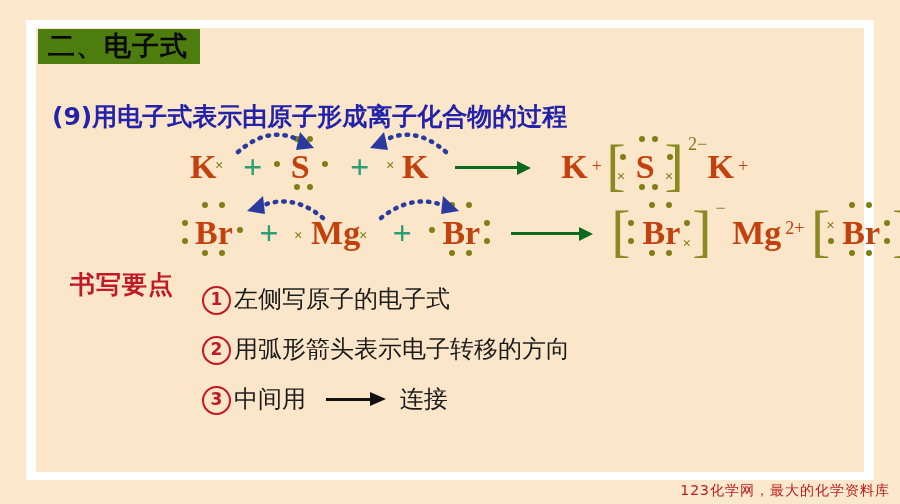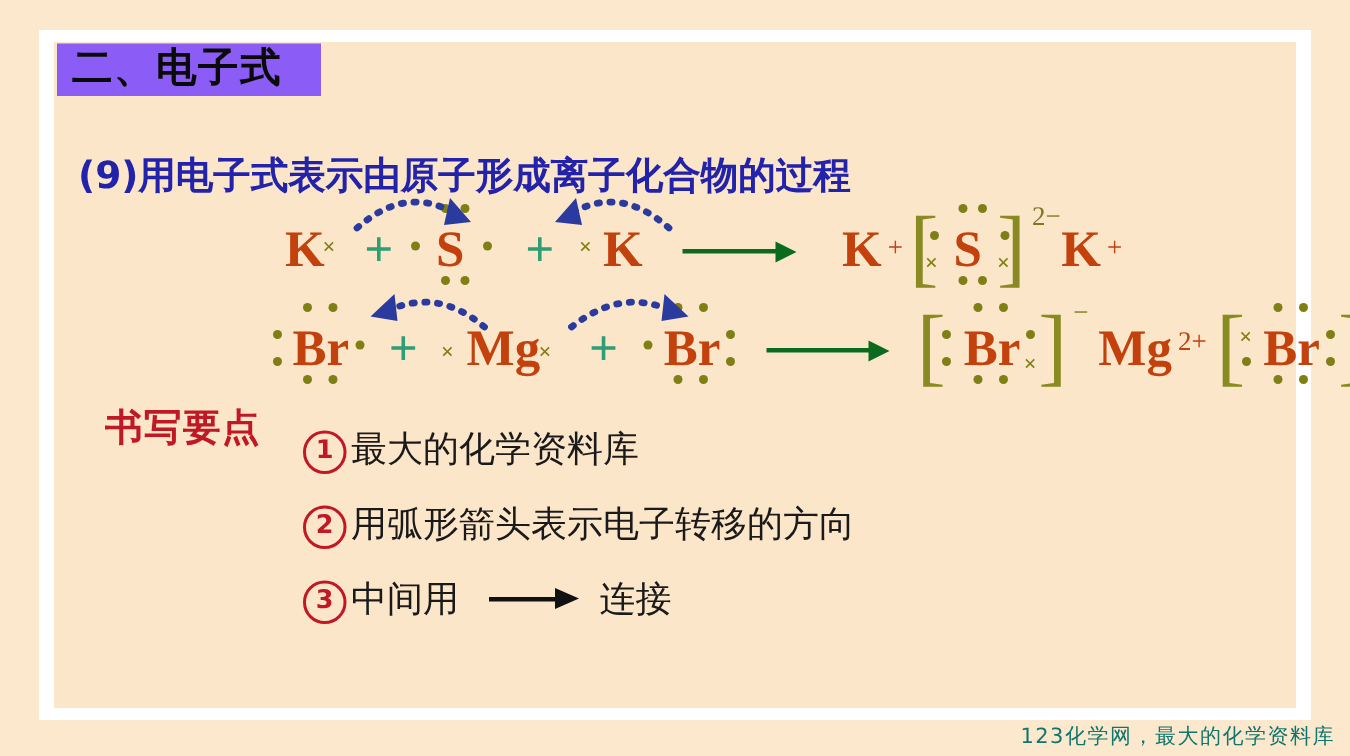--- a/index.html
+++ b/index.html
@@ -21,22 +21,22 @@
   }
   .frame-inner{
     position:absolute;left:36px;top:28px;width:828px;height:444px;
     background:#fbe6c9;
     box-sizing:border-box;
   }
 
   
   .heading-box{
     position:absolute;left:38px;top:29px;
-    background:#8b5cf6;
-    padding:3px 26px 5px 10px;
+    background:#4d7c0f;
+    padding:3px 12px 5px 10px;
     line-height:1;
   }
   .heading-text{
     font-family:"DejaVu Sans","Liberation Sans",sans-serif;
     font-weight:bold;font-size:27px;color:#0a0a0a;
     letter-spacing:1px;
   }
 
   .subtitle{
     position:absolute;left:52px;top:100px;
@@ -138,21 +138,21 @@
   }
   .blackarrow .bhead{
     position:absolute;left:44px;top:2px;width:0;height:0;
     border-top:7px solid transparent;border-bottom:7px solid transparent;
     border-left:16px solid #111;
   }
 
   .watermark{
     position:absolute;right:10px;bottom:4px;
     font-family:"DejaVu Sans","Liberation Sans",sans-serif;
-    font-size:14px;color:#0f766e;letter-spacing:1px;
+    font-size:14px;color:#b91c1c;letter-spacing:1px;
   }
 </style>
 </head>
 <body>
 
 <div class="slide">
 
   <div class="frame-outer"></div>
   <div class="frame-inner"></div>
 
@@ -334,21 +334,21 @@
     </svg>
     <svg class="curve" style="left:188px;top:-20px;" width="90" height="28" viewBox="0 0 90 28">
       <path d="M8,24 Q42,-3 76,14" stroke="#2a3a9e" stroke-width="4.5" fill="none" stroke-linecap="round" stroke-dasharray="1.5 7"></path>
       <polygon points="70,2 86,17 68,20" fill="#2a3a9e"></polygon>
     </svg>
   </div>
 
   <div class="keylabel">书写要点</div>
 
   <div class="point p1">
-    <span class="num">1</span><span>最大的化学资料库</span>
+    <span class="num">1</span><span>左侧写原子的电子式</span>
   </div>
 
   <div class="point p2">
     <span class="num">2</span><span>用弧形箭头表示电子转移的方向</span>
   </div>
 
   <div class="point p3">
     <span class="num">3</span><span>中间用</span>
     <span class="blackarrow">
       <span class="bshaft"></span>

